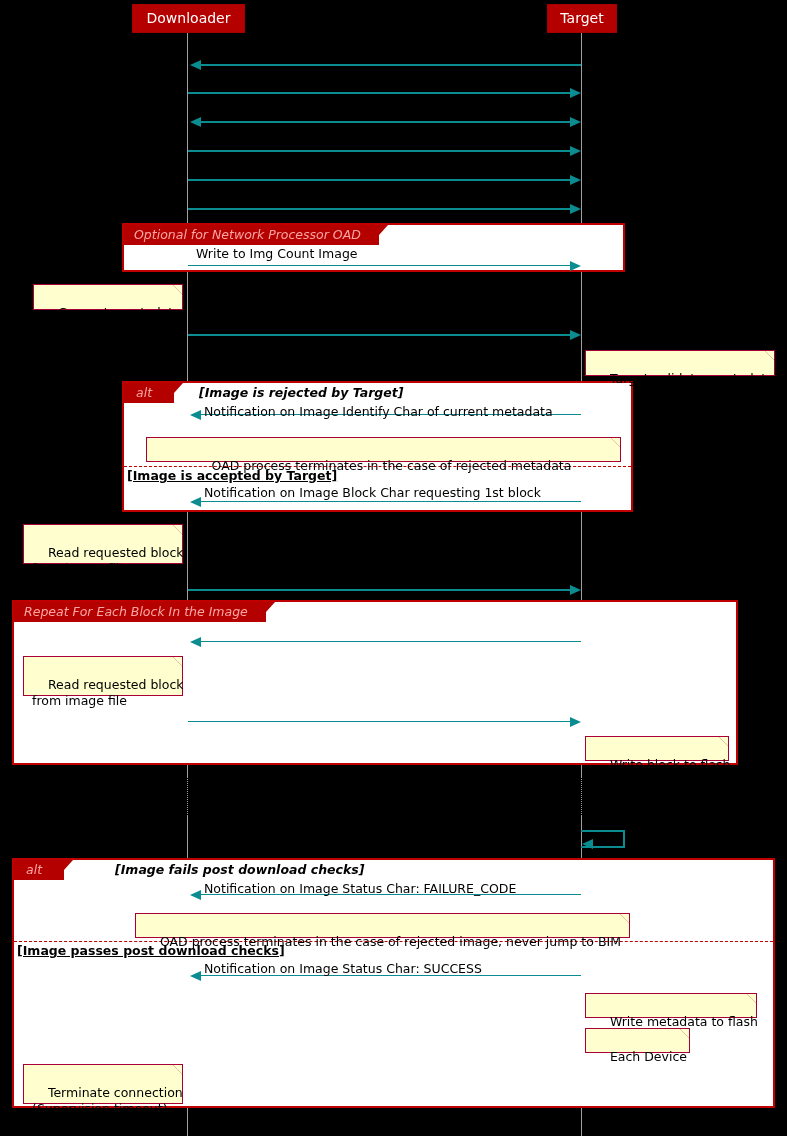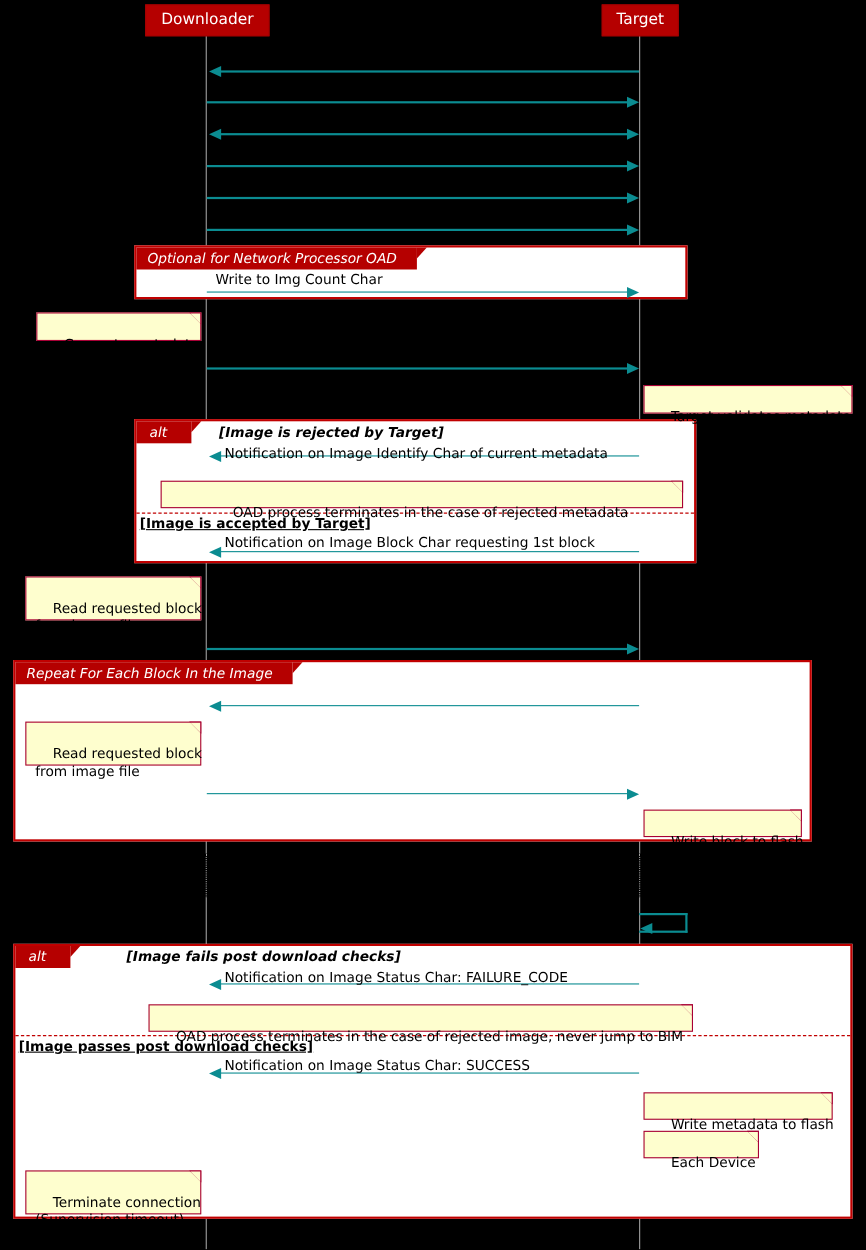--- a/index.html
+++ b/index.html
@@ -87,21 +87,21 @@
     position: absolute;
     background: #FFFFFF;
     border: 2px solid #C00000;
     box-sizing: border-box;
   }
   .group-tab {
     position: absolute;
     left: 0;
     top: 0;
     background: #B50000;
-    color: #ffffff;
+    color: #fca5a5;
     font-size: 12.5px;
     font-style: italic;
     padding: 3px 18px 3px 10px;
     line-height: 14px;
     white-space: nowrap;
   }
   .group-tab::after {
     content: "";
     position: absolute;
     right: -9px;
@@ -218,21 +218,21 @@
   <div class="msg" style="left:188px; top:179px; width:388px;"></div>
   <div class="arrowhead arrow-right" style="left:570px; top:175px;"></div>
   <div class="msg-label hidden-label" style="left:200px; top:163px;"></div>
 
   <div class="msg" style="left:188px; top:208px; width:388px;"></div>
   <div class="arrowhead arrow-right" style="left:570px; top:204px;"></div>
   <div class="msg-label hidden-label" style="left:200px; top:192px;"></div>
 
   <div class="msg" style="left:188px; top:265px; width:388px; height:1px;"></div>
   <div class="arrowhead arrow-right" style="left:570px; top:261px;"></div>
-  <div class="msg-label" style="left:196px; top:247px;">Write to Img Count Char</div>
+  <div class="msg-label" style="left:196px; top:247px;">Write to Img Count Image</div>
 
   <div class="msg" style="left:188px; top:334px; width:388px;"></div>
   <div class="arrowhead arrow-right" style="left:570px; top:330px;"></div>
   <div class="msg-label hidden-label" style="left:200px; top:318px;"></div>
 
   <div class="msg" style="left:193px; top:414px; width:388px; height:1px;"></div>
   <div class="arrowhead arrow-left" style="left:190px; top:410px;"></div>
   <div class="msg-label" style="left:204px; top:405px;">Notification on Image Identify Char of current metadata</div>
 
   <div class="msg" style="left:193px; top:501px; width:388px; height:1px;"></div>

